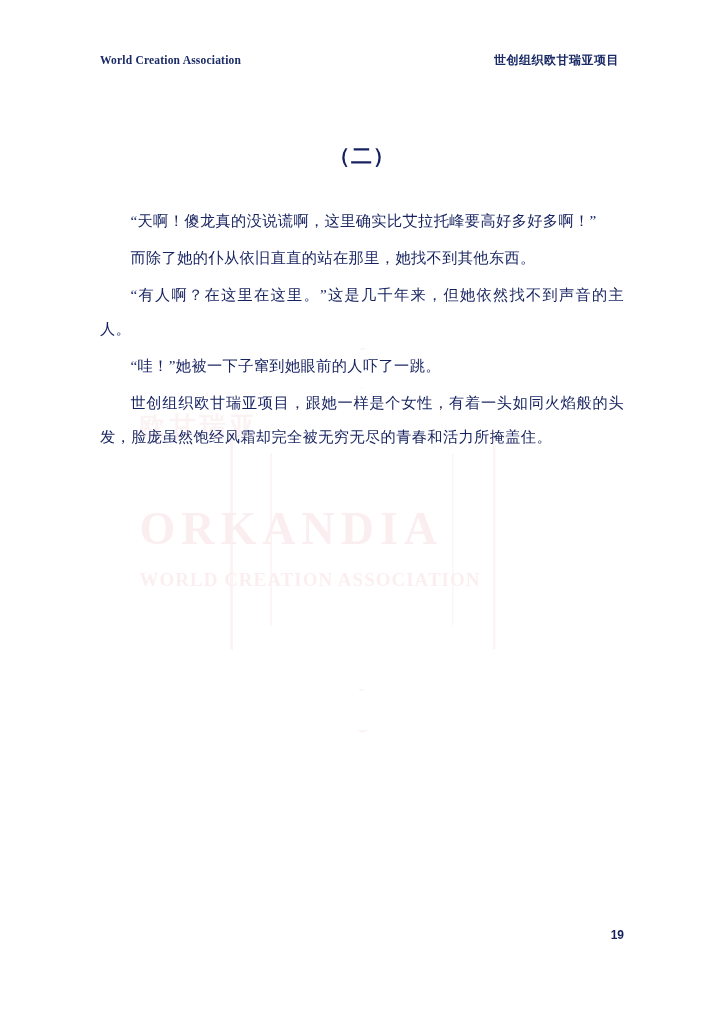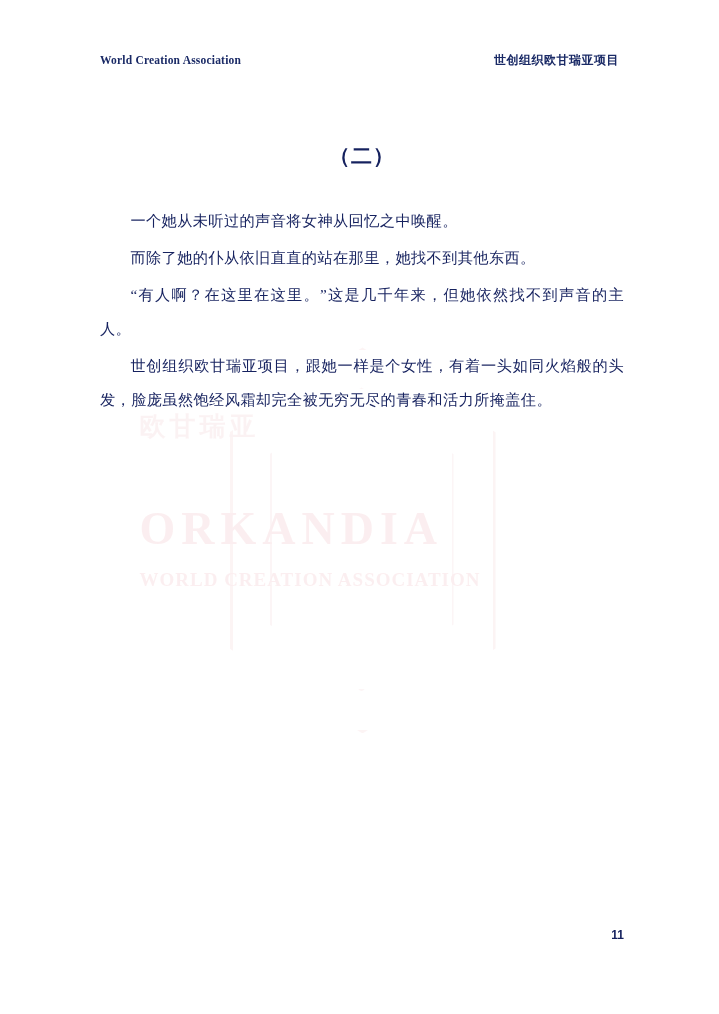--- a/index.html
+++ b/index.html
@@ -166,21 +166,22 @@
     </div>
   </div>
 
   <div class="header">
     <div class="header-left">World Creation Association</div>
     <div class="header-right">世创组织欧甘瑞亚项目</div>
   </div>
 
   <div class="content">
     <div class="chapter-title">（二）</div>
-    <p class="para">一个她从未听过的声音将女神从回忆之中唤醒。</p>
+    <p class="para">“天啊！傻龙真的没说谎啊，这里确实比艾拉托峰要高好多好多啊！”</p>
     <p class="para">而除了她的仆从依旧直直的站在那里，她找不到其他东西。</p>
     <p class="para">“有人啊？在这里在这里。”这是几千年来，但她依然找不到声音的主人。</p>
+    <p class="para">“哇！”她被一下子窜到她眼前的人吓了一跳。</p>
     <p class="para">世创组织欧甘瑞亚项目，跟她一样是个女性，有着一头如同火焰般的头发，脸庞虽然饱经风霜却完全被无穷无尽的青春和活力所掩盖住。</p>
   </div>
 
-  <div class="page-number">11</div>
+  <div class="page-number">19</div>
 
 </div>
 
 </body></html>

